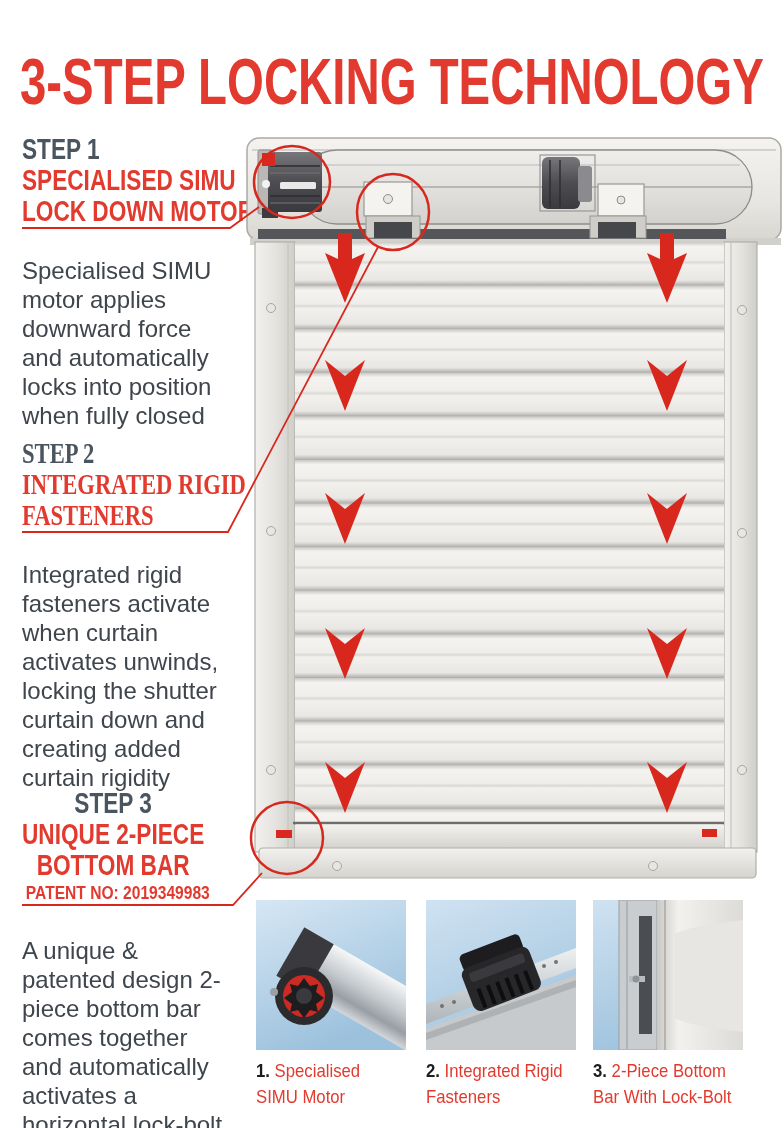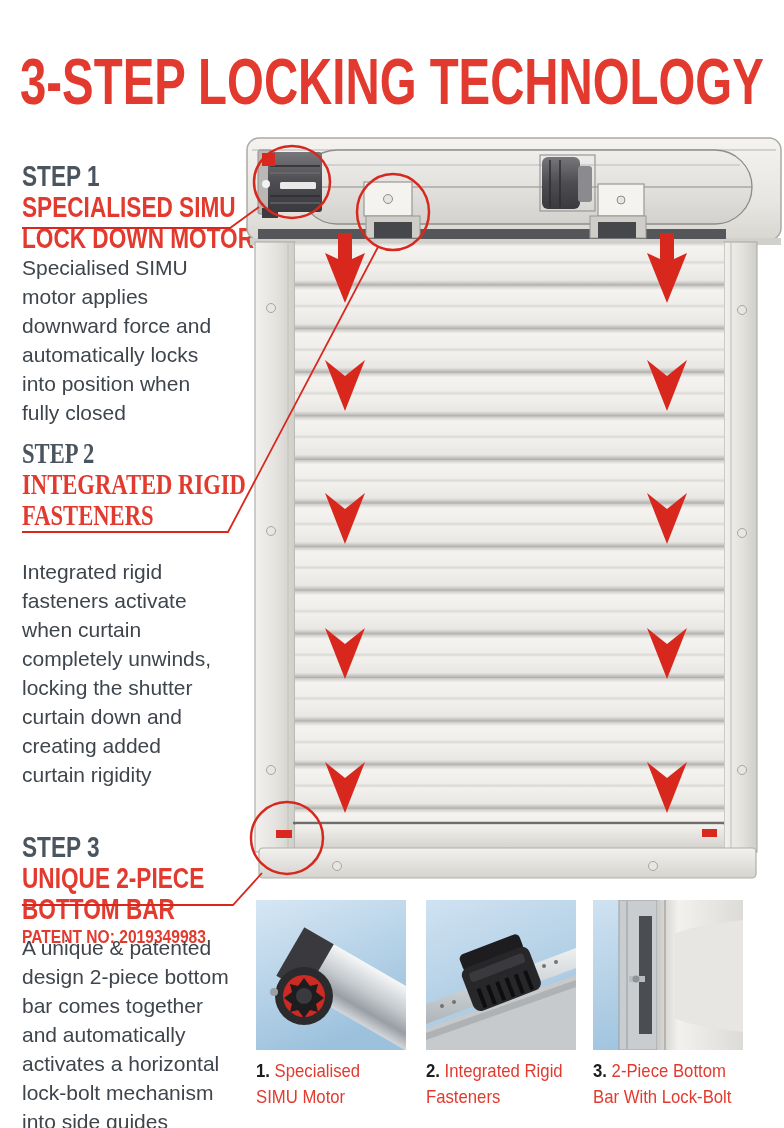--- a/index.html
+++ b/index.html
@@ -24,58 +24,58 @@
   .step-title{
     font-size:29px;font-weight:bold;color:var(--red);line-height:31px;
     white-space:nowrap;transform:scaleX(0.78);transform-origin:left top;
   }
   .step-patent{
     font-size:19px;font-weight:bold;color:var(--red);line-height:24px;
     white-space:nowrap;transform:scaleX(0.82);transform-origin:left top;
   }
   .step-body{
     position:absolute;left:22px;
-    font-size:21px;line-height:29px;color:var(--body);letter-spacing:0;
+    font-size:24px;line-height:29px;color:var(--body);letter-spacing:0;
   }
   #body-1,#body-2{width:205px;}
   #body-3{width:212px;}
   .diagram-svg{position:absolute;left:0;top:0;}
   .photo{position:absolute;top:900px;width:150px;height:150px;}
   #photo-1{left:256px;} #photo-2{left:426px;} #photo-3{left:593px;}
   .caption{
     position:absolute;top:1058px;font-size:19px;line-height:26px;color:var(--red);
     transform:scaleX(0.88);transform-origin:left top;white-space:nowrap;
   }
   #caption-1{left:256px;} #caption-2{left:426px;} #caption-3{left:593px;}
   .caption b{color:var(--num);font-weight:bold;}
 </style>
 </head>
 <body>
 
 <h1 class="page-title">3-STEP LOCKING TECHNOLOGY</h1>
 
-<div class="step" style="top:134px;margin-top:27px;">
+<div class="step" style="top:134px;">
   <div class="step-label">STEP 1</div>
   <div class="step-title">
     <span>SPECIALISED SIMU</span><br>
     <span>LOCK DOWN MOTOR</span>
   </div>
 </div>
 <p class="step-body" id="body-1" style="top:232px;">Specialised SIMU motor applies downward force and automatically locks into position when fully closed</p>
 
 <div class="step" style="top:438px;font-family:Liberation Serif, serif;">
   <div class="step-label">STEP 2</div>
   <div class="step-title">
     <span>INTEGRATED RIGID</span><br>
     <span>FASTENERS</span>
   </div>
 </div>
-<p class="step-body" id="body-2" style="top:536px;">Integrated rigid fasteners activate when curtain completely unwinds, locking the shutter curtain down and creating added curtain rigidity</p>
-
-<div class="step" style="top:832px;">
+<p class="step-body" id="body-2" style="top:536px;">Integrated rigid fasteners activate when curtain activates unwinds, locking the shutter curtain down and creating added curtain rigidity</p>
+
+<div class="step" style="top:788px;text-align:center;">
   <div class="step-label">STEP 3</div>
   <div class="step-title">
     <span>UNIQUE 2-PIECE</span><br>
     <span>BOTTOM BAR</span>
   </div>
   <div class="step-patent">PATENT NO: 2019349983</div>
 </div>
 <p class="step-body" id="body-3" style="top:912px;">A unique &amp; patented design 2-piece bottom bar comes together and automatically activates a horizontal lock-bolt mechanism into side guides</p>
 
 <svg class="diagram-svg" width="784" height="1128" viewBox="0 0 784 1128">

